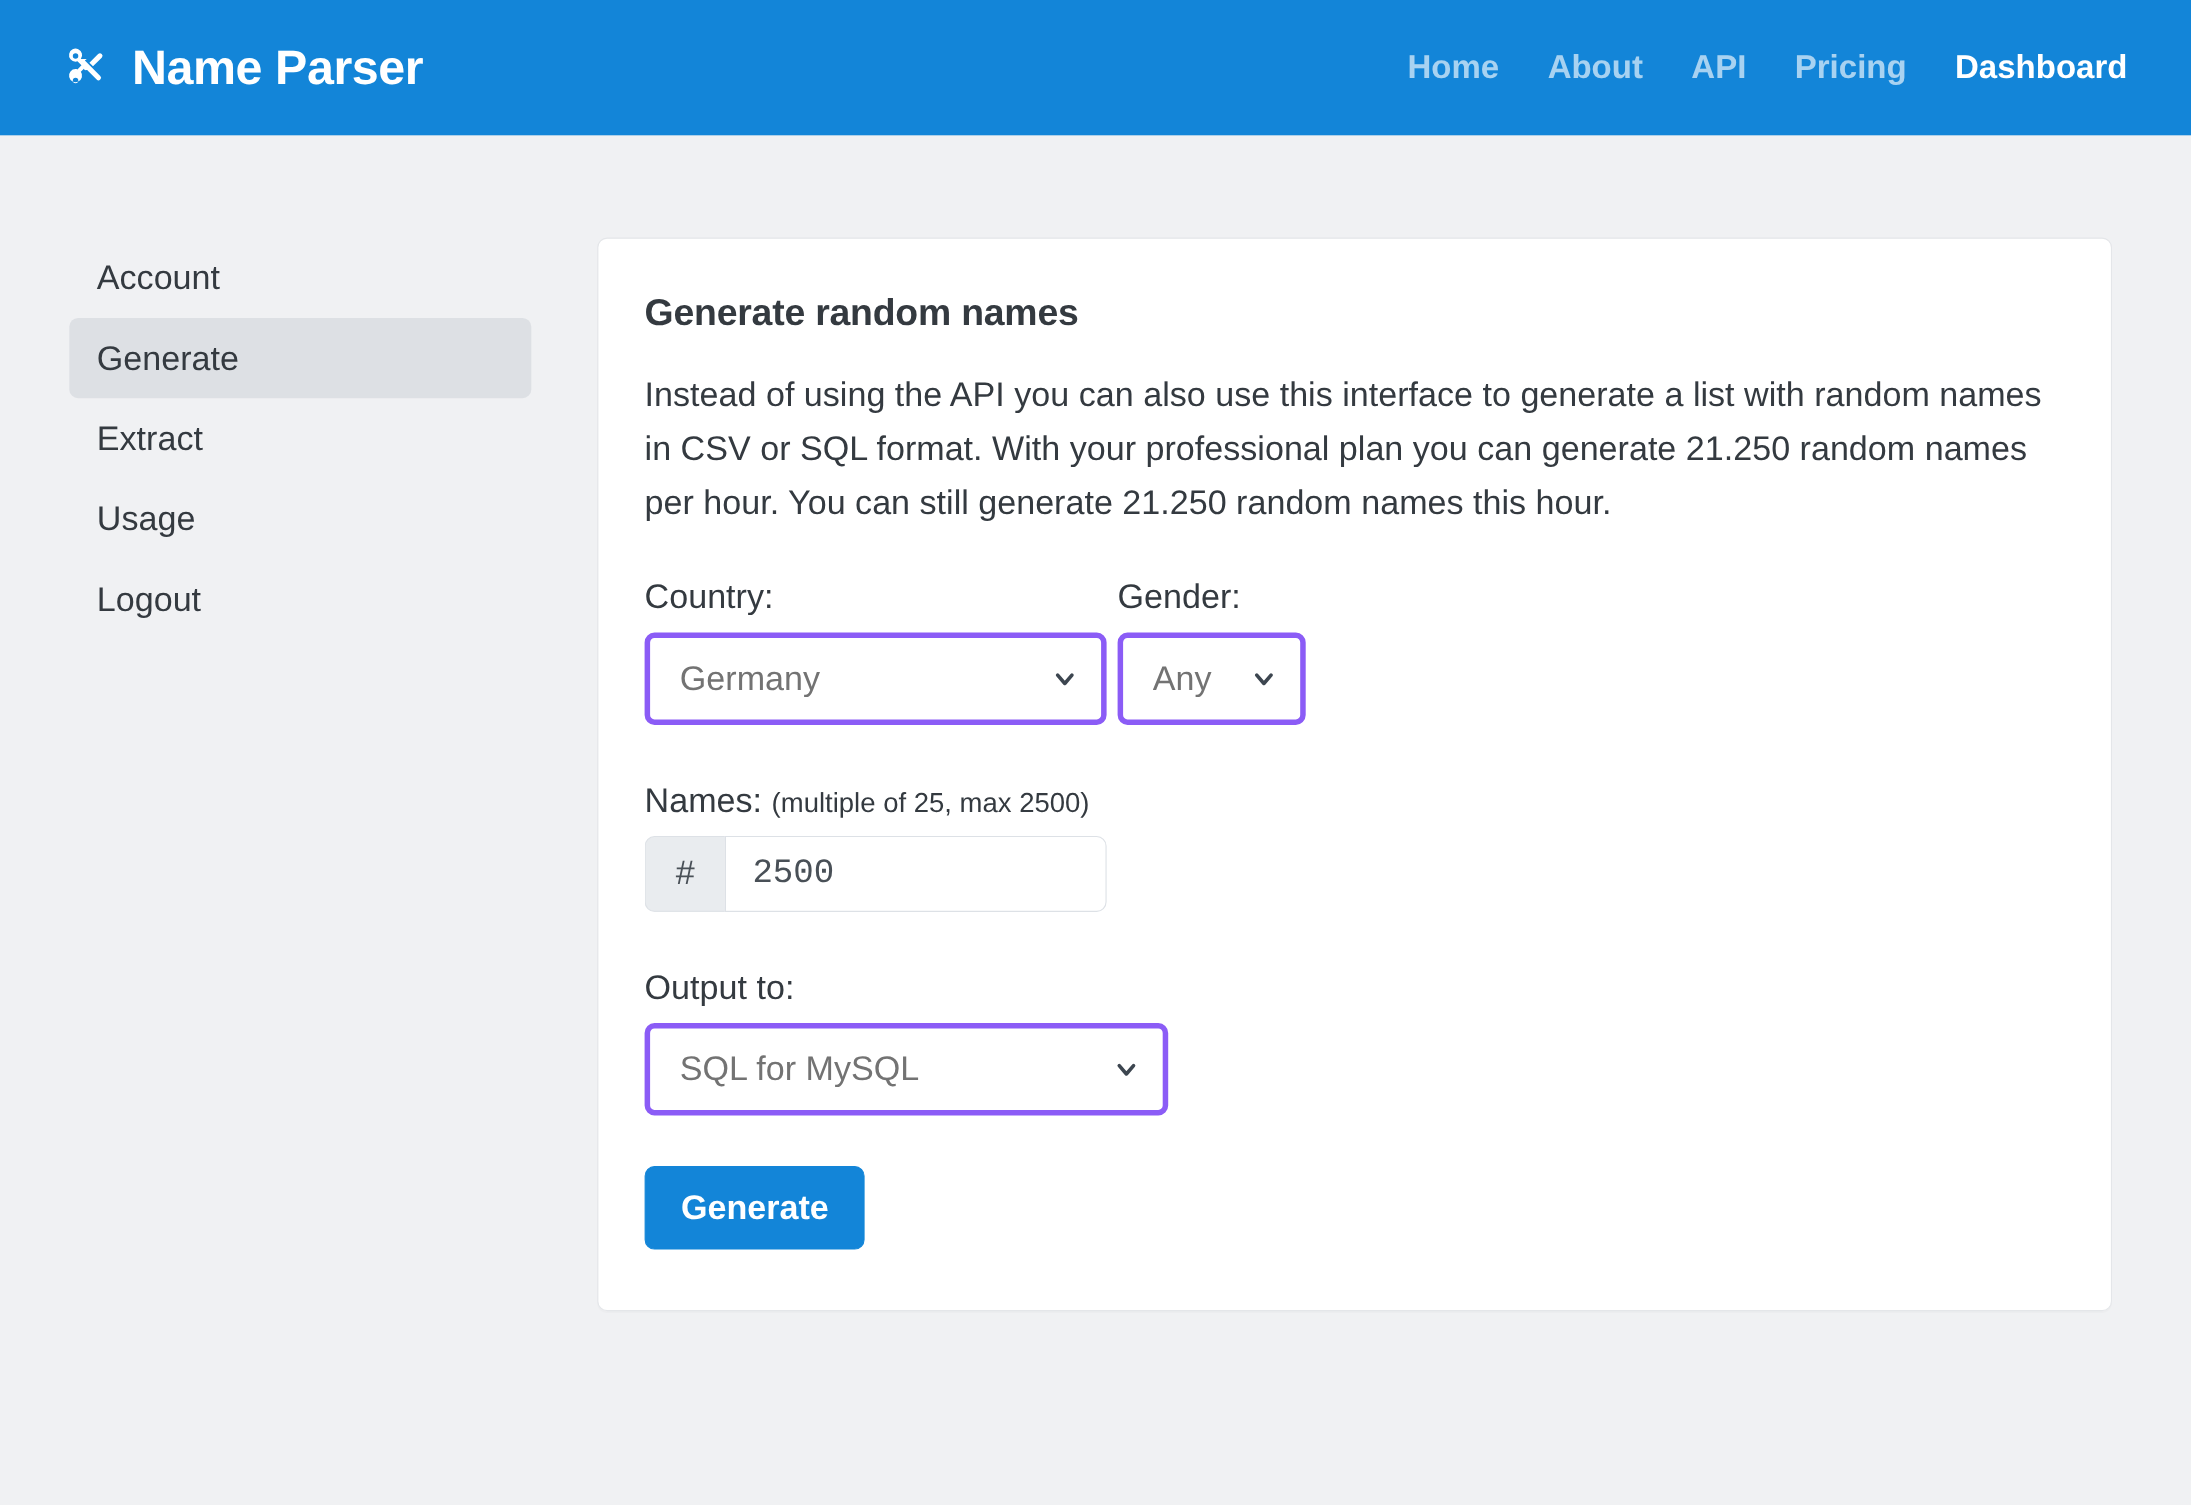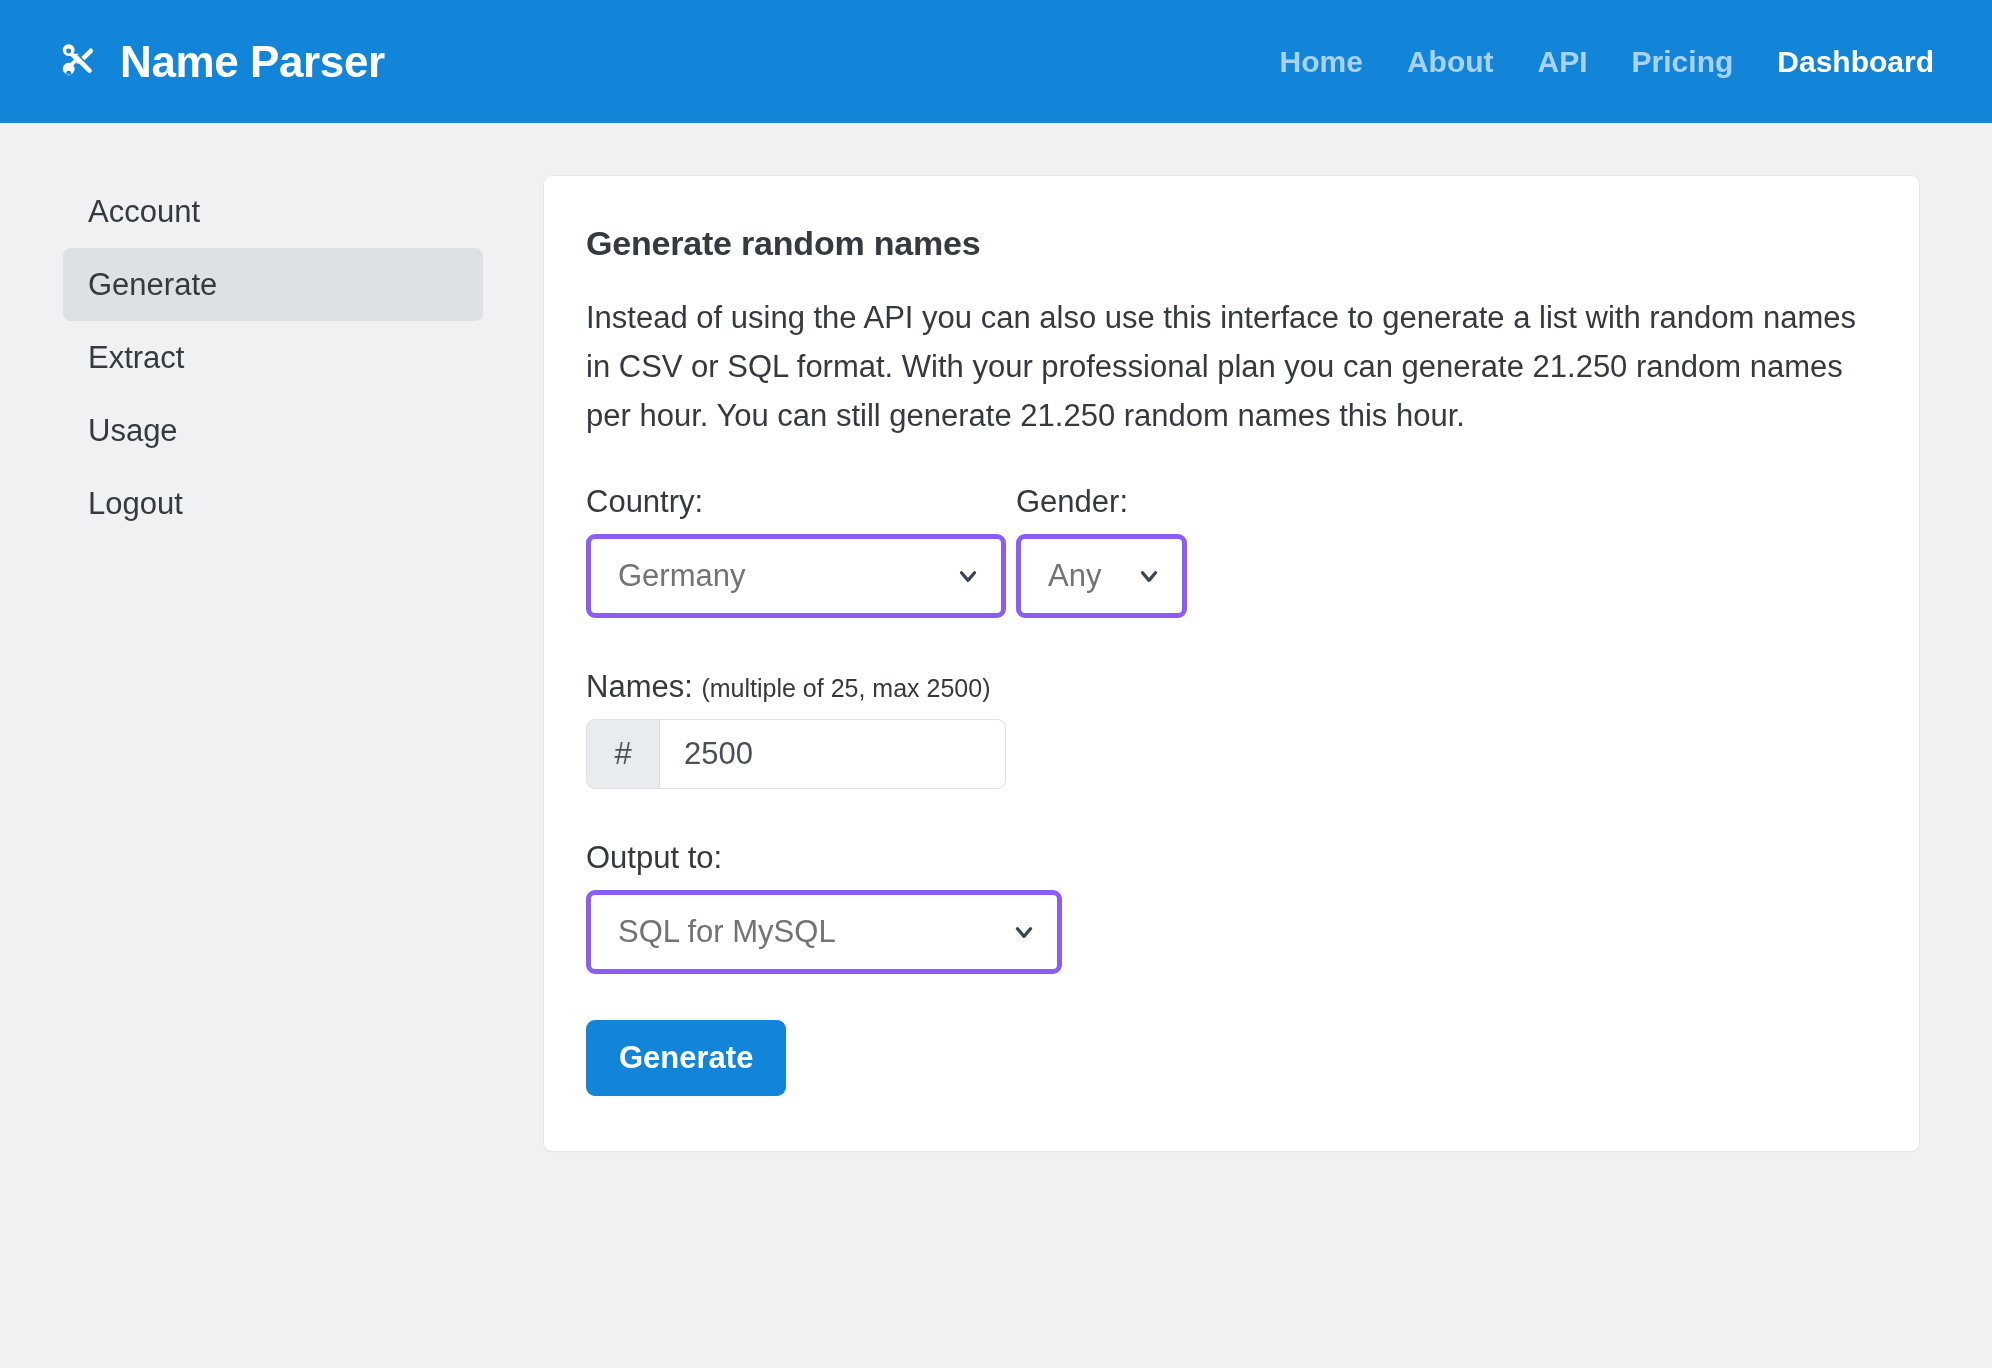--- a/index.html
+++ b/index.html
@@ -70,21 +70,21 @@
   }
   .nav-link.active {
     color: #ffffff;
   }
   .nav-link:last-child { padding-right: 0; }
 
   
   .page {
     display: flex;
     align-items: flex-start;
-    padding: 52px 72px 0 63px;
+    padding: 93px 72px 0 63px;
     gap: 0;
   }
 
   
   .sidebar {
     width: 420px;
     flex: 0 0 420px;
     padding-top: 0;
   }
   .sidebar-item {
@@ -196,21 +196,21 @@
     display: flex;
     align-items: center;
     justify-content: center;
     width: 73px;
     flex: 0 0 73px;
   }
   .input-num {
     flex: 1 1 auto;
     border: 1px solid #dde1e6;
     border-radius: 0 9px 9px 0;
-    font-family: Liberation Sans, sans-serif;
+    font-family: Liberation Mono, monospace;
     font-size: 31px;
     color: #495057;
     padding: 16px 20px 16px 24px;
     outline: none;
     min-width: 0;
     background: #ffffff;
   }
 
   .btn-generate {
     margin-top: 46px;

